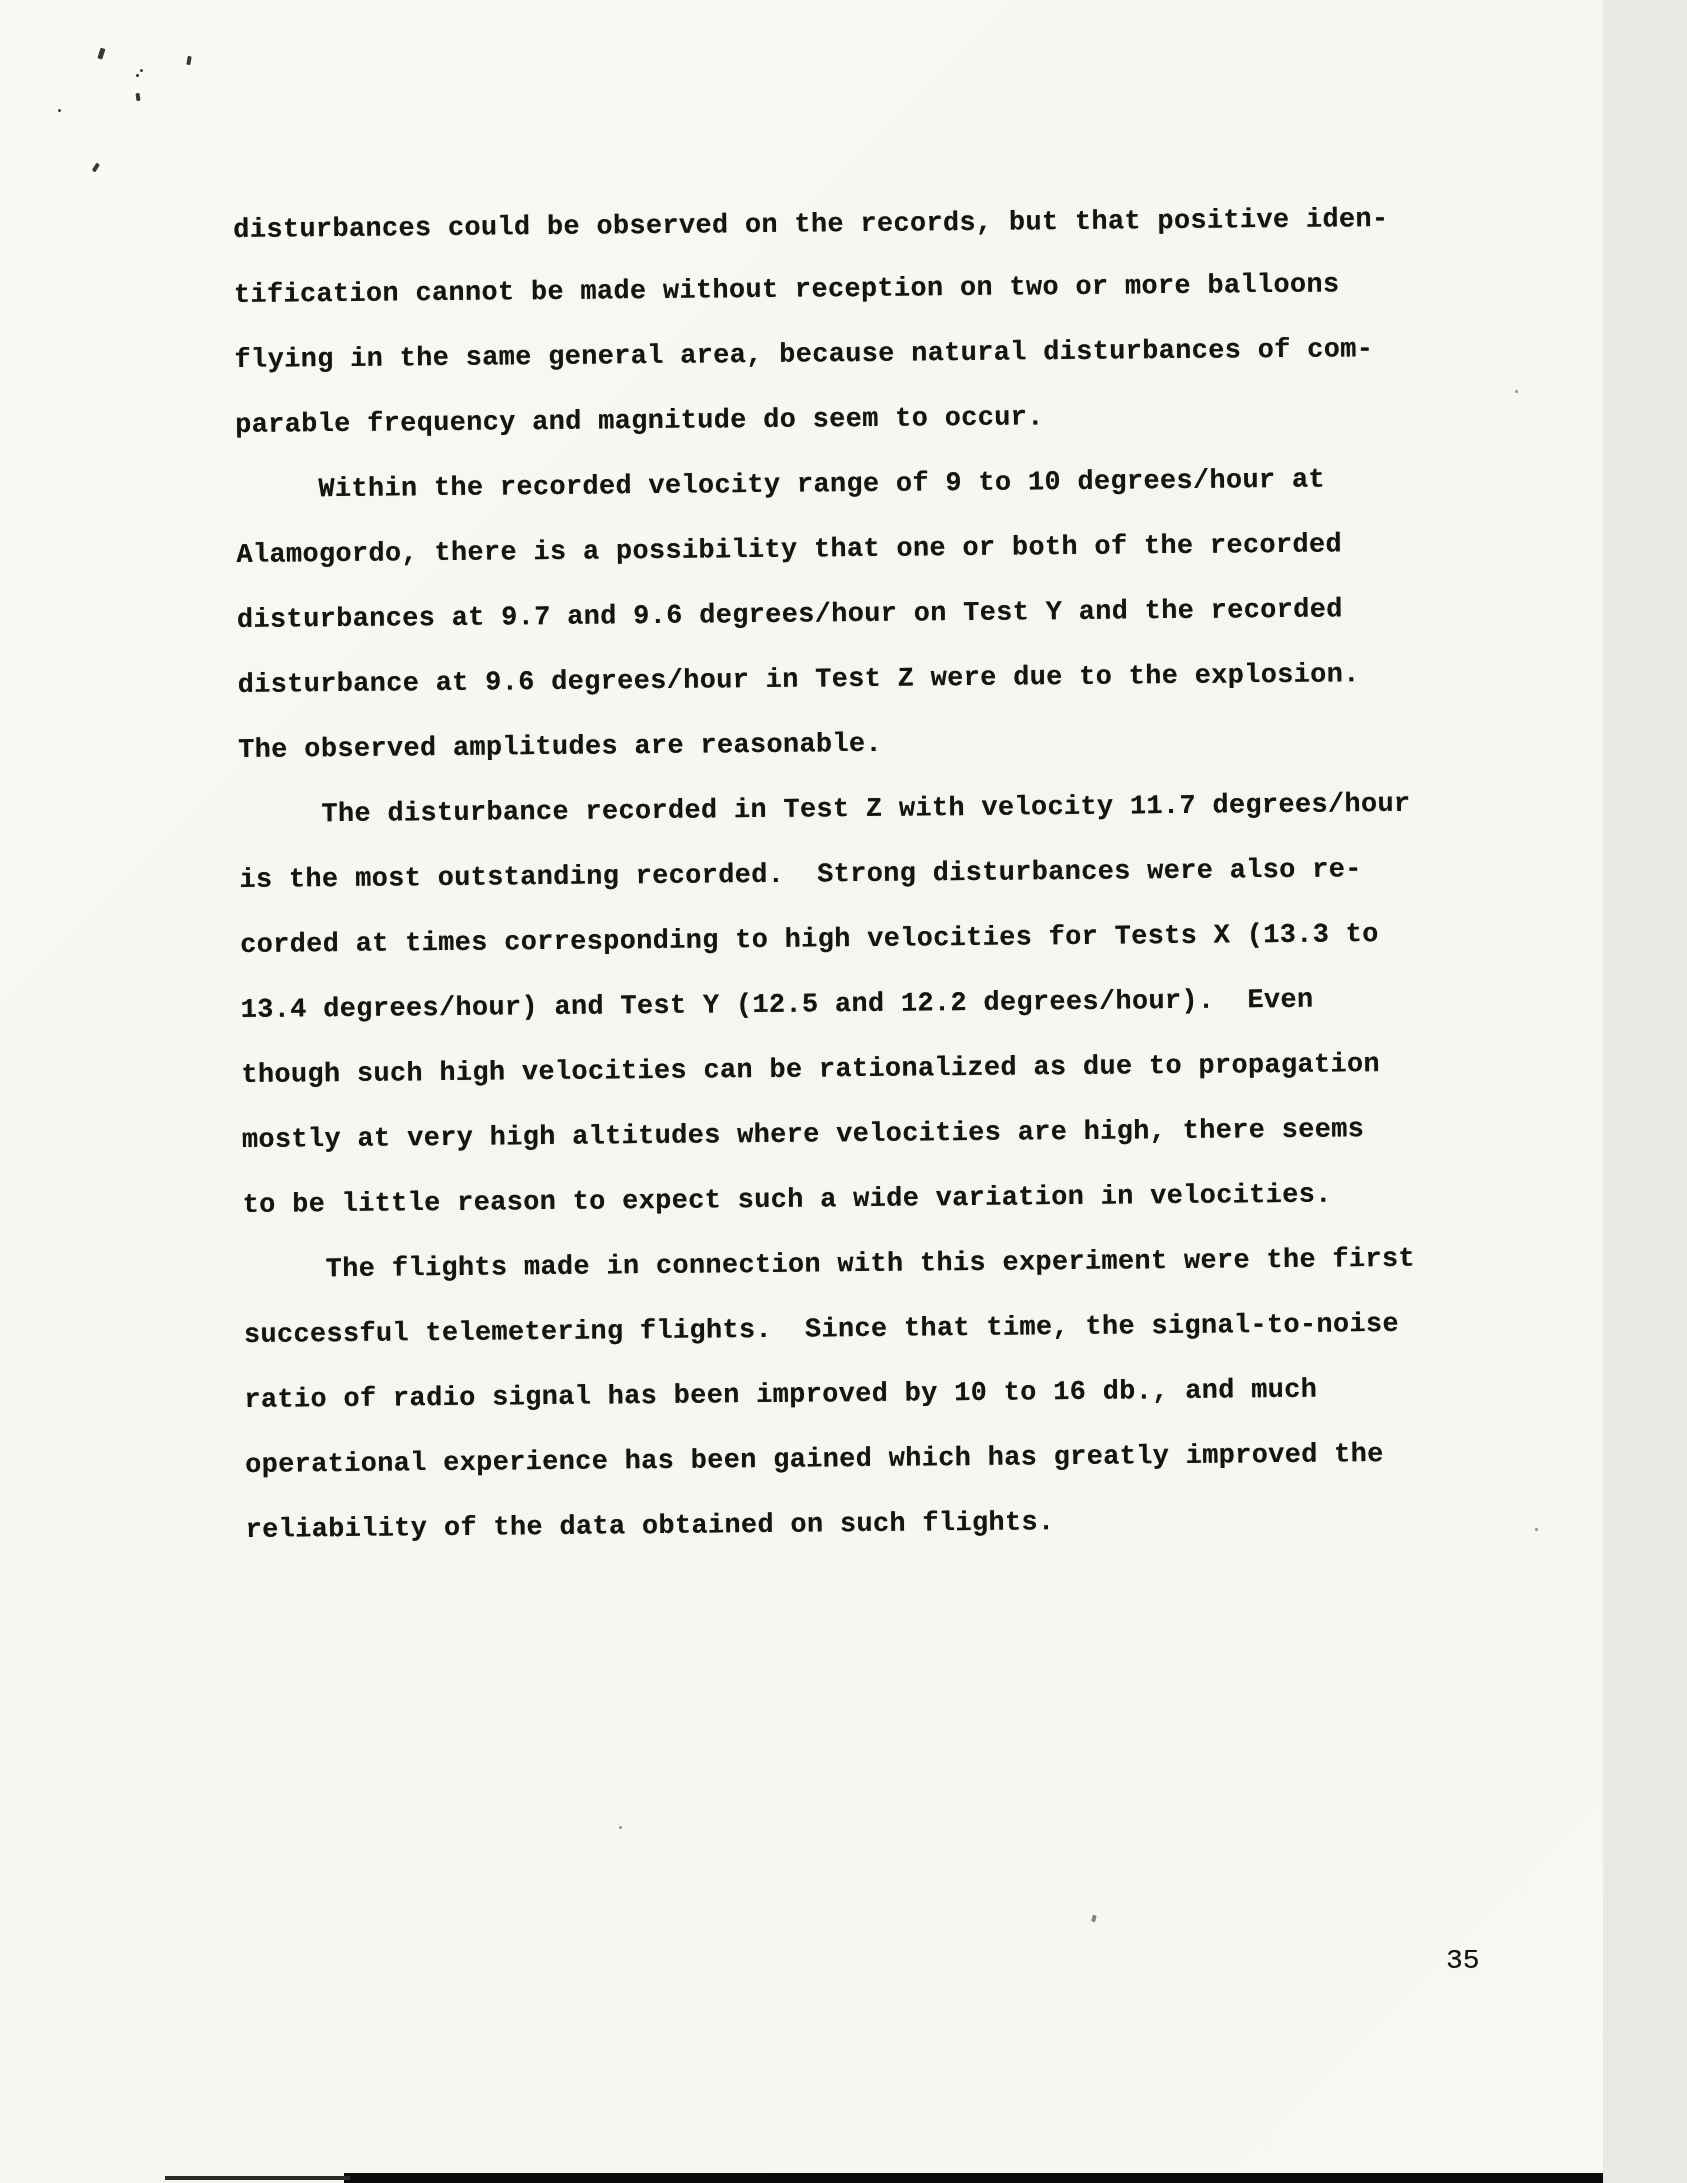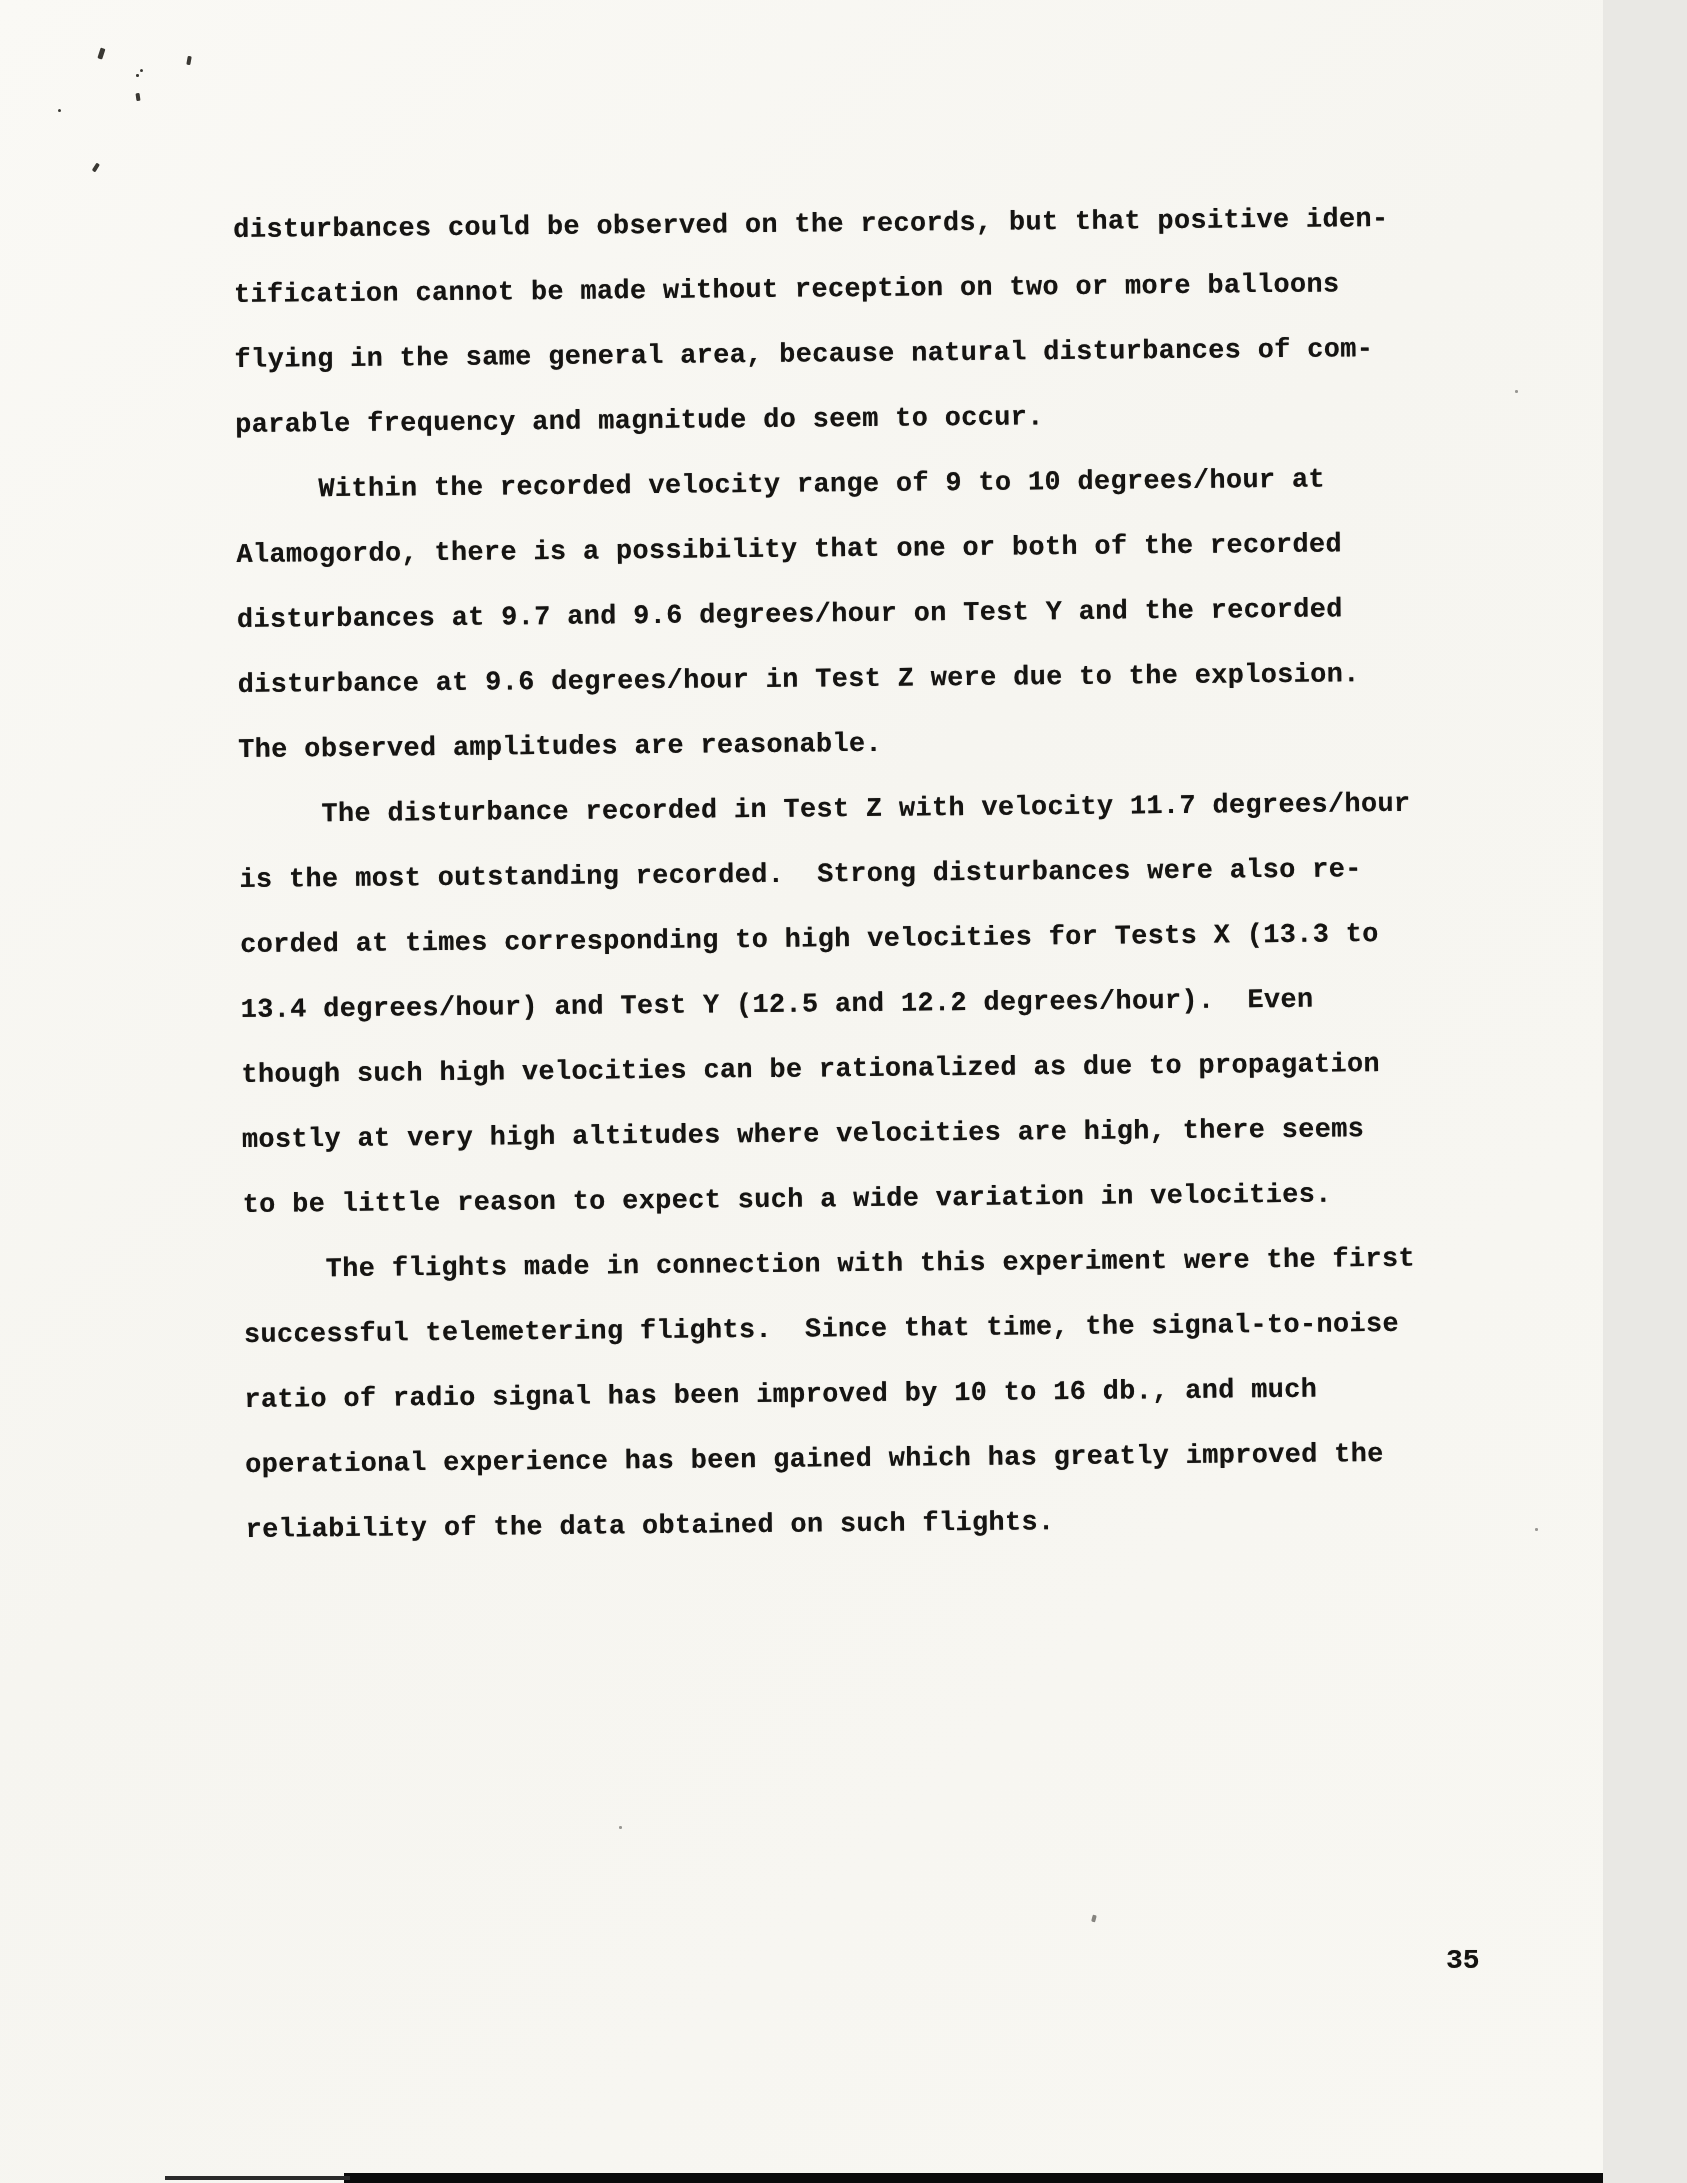--- a/index.html
+++ b/index.html
@@ -36,21 +36,21 @@
     letter-spacing: 0.3px;
     color: #151412;
     text-shadow: 0 0 0.7px rgba(20,18,15,0.55);
   }
 
   .page-number {
     position: absolute;
     top: 1945px;
     left: 1446px;
     font-size: 28px;
-    font-weight: 700;
+    font-weight: 400;
     color: #141310;
     text-shadow: 0 0 0.7px rgba(20,18,15,0.5);
   }
 
   
   .scan-bar {
     position: absolute;
     bottom: 0;
     left: 344px;
     right: 0;

